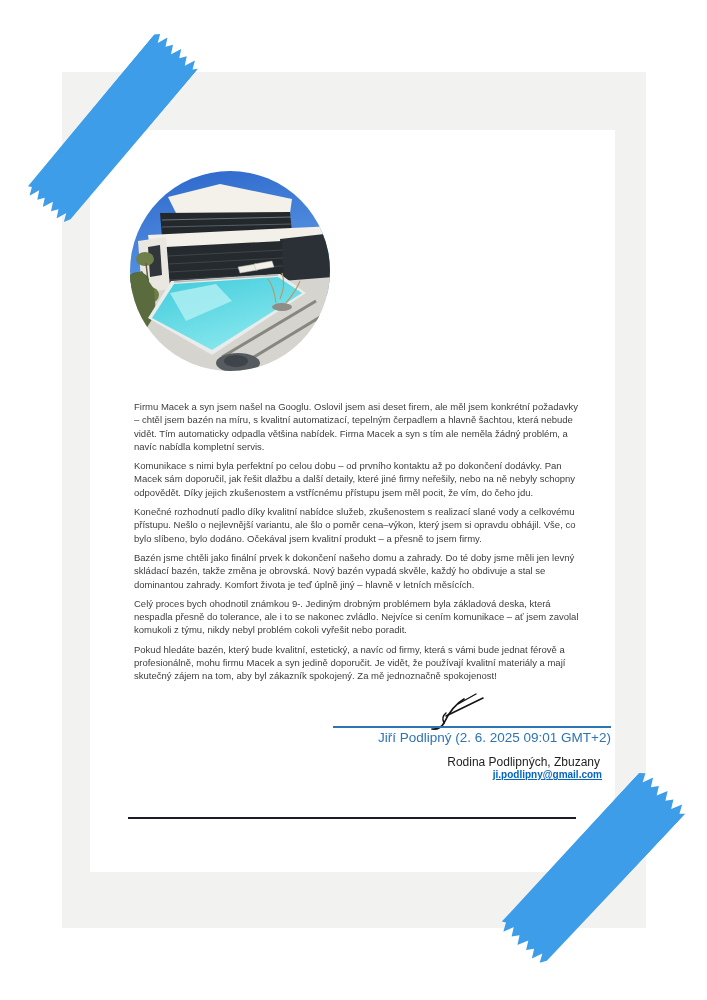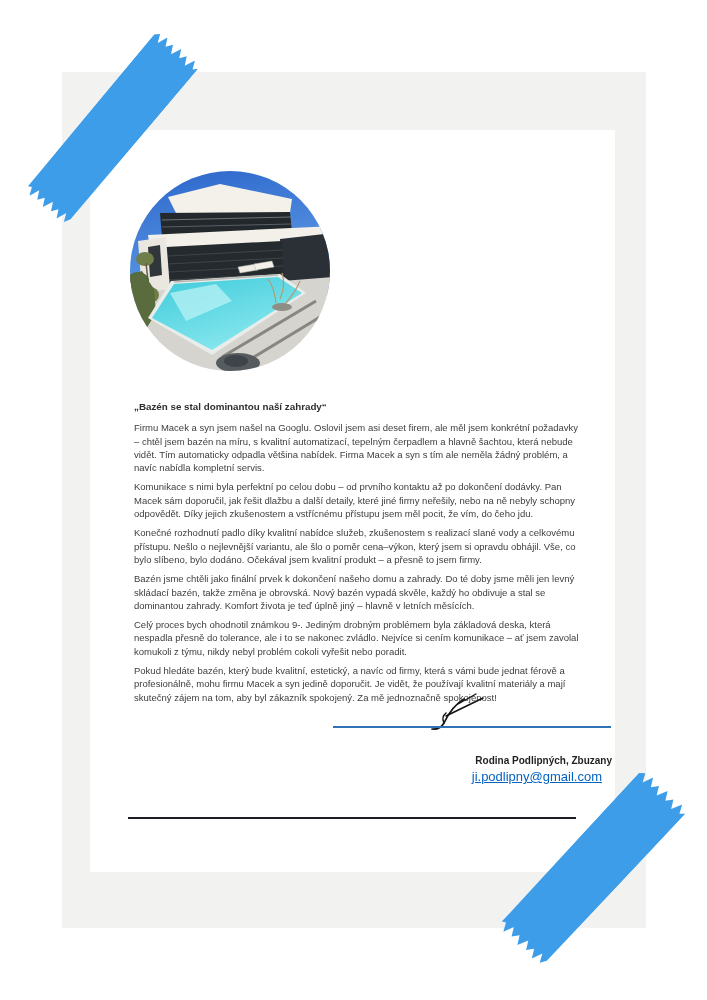--- a/index.html
+++ b/index.html
@@ -13,22 +13,22 @@
 
   .photo { position:absolute; left:130px; top:171px; width:200px; height:200px; }
 
   .content { position:absolute; left:134px; top:400px; width:450px; color:#3d3d3d; font-size:9.5px; line-height:13.3px; }
   .content .heading { font-size:9.8px; font-weight:bold; color:#2e2e2e; margin:0 0 8px 0; }
   .content p { margin:0 0 6px 0; }
 
   .sig-svg { position:absolute; left:426px; top:684px; width:64px; height:50px; }
   .sig-rule { position:absolute; left:333px; top:726px; width:278px; height:2px; background:#2e74b5; }
   .signer { position:absolute; left:333px; top:730px; width:278px; text-align:right; font-size:13.5px; color:#2e74b5; white-space:nowrap; }
-  .family { position:absolute; left:300px; top:755px; width:312px; text-align:right; font-size:10px; font-weight:bold; color:#1f1f1f; }
-  .email-row { position:absolute; left:300px; top:769px; width:302px; text-align:right; font-size:13px; }
+  .family { position:absolute; left:288px; top:755px; width:312px; text-align:right; font-size:12px; font-weight:normal; color:#1f1f1f; }
+  .email-row { position:absolute; left:300px; top:769px; width:302px; text-align:right; font-size:10px;font-weight:bold; }
   .email-row a { color:#0563c1; text-decoration:underline; }
 
   .bottom-rule { position:absolute; left:128px; top:817px; width:448px; height:2px; background:#1c1c26; }
 
   .tape { position:absolute; background:#3d9de8;
     clip-path: polygon(3% 2%, 97% 0%, 99% 8%, 95% 15%, 100% 22%, 96% 30%, 99% 38%, 95% 46%, 100% 54%, 96% 62%, 99% 70%, 95% 78%, 100% 86%, 96% 93%, 98% 100%, 4% 98%, 1% 92%, 5% 85%, 0% 78%, 4% 70%, 1% 62%, 5% 54%, 0% 46%, 4% 38%, 1% 30%, 5% 22%, 0% 15%, 4% 8%);
   }
   .tape-tl { left:7px; top:100px; width:210px; height:56px; transform:rotate(-50deg); }
   .tape-br { left:485px; top:837px; width:215px; height:62px; transform:rotate(-47deg); }
 </style>
@@ -103,37 +103,37 @@
         <path d="M156,132 q10,-12 14,-22" stroke="#b59a6d" stroke-width="1.2" fill="none"></path>
         <path d="M146,132 q-2,-16 -8,-24" stroke="#b59a6d" stroke-width="1.2" fill="none"></path>
 
         <ellipse cx="108" cy="192" rx="22" ry="10" fill="#565b60"></ellipse>
         <ellipse cx="106" cy="190" rx="12" ry="6" fill="#3f444a"></ellipse>
       </g>
     </svg>
   </div>
 
   <div class="content">
-    <div class="heading">„Bazén se stal dominantou naší zahrady“</div>
     <p>Firmu Macek a syn jsem našel na Googlu. Oslovil jsem asi deset firem, ale měl jsem konkrétní požadavky – chtěl jsem bazén na míru, s kvalitní automatizací, tepelným čerpadlem a hlavně šachtou, která nebude vidět. Tím automaticky odpadla většina nabídek. Firma Macek a syn s tím ale neměla žádný problém, a navíc nabídla kompletní servis.</p>
     <p>Komunikace s nimi byla perfektní po celou dobu – od prvního kontaktu až po dokončení dodávky. Pan Macek sám doporučil, jak řešit dlažbu a další detaily, které jiné firmy neřešily, nebo na ně nebyly schopny odpovědět. Díky jejich zkušenostem a vstřícnému přístupu jsem měl pocit, že vím, do čeho jdu.</p>
     <p>Konečné rozhodnutí padlo díky kvalitní nabídce služeb, zkušenostem s realizací slané vody a celkovému přístupu. Nešlo o nejlevnější variantu, ale šlo o poměr cena–výkon, který jsem si opravdu obhájil. Vše, co bylo slíbeno, bylo dodáno. Očekával jsem kvalitní produkt – a přesně to jsem firmy.</p>
     <p>Bazén jsme chtěli jako finální prvek k dokončení našeho domu a zahrady. Do té doby jsme měli jen levný skládací bazén, takže změna je obrovská. Nový bazén vypadá skvěle, každý ho obdivuje a stal se dominantou zahrady. Komfort života je teď úplně jiný – hlavně v letních měsících.</p>
     <p>Celý proces bych ohodnotil známkou 9-. Jediným drobným problémem byla základová deska, která nespadla přesně do tolerance, ale i to se nakonec zvládlo. Nejvíce si cením komunikace – ať jsem zavolal komukoli z týmu, nikdy nebyl problém cokoli vyřešit nebo poradit.</p>
     <p>Pokud hledáte bazén, který bude kvalitní, estetický, a navíc od firmy, která s vámi bude jednat férově a profesionálně, mohu firmu Macek a syn jedině doporučit. Je vidět, že používají kvalitní materiály a mají skutečný zájem na tom, aby byl zákazník spokojený. Za mě jednoznačně spokojenost!</p>
   </div>
 
   <svg class="sig-svg" viewBox="0 0 64 50">
     <path d="M6,45 Q14,46 18,39 Q26,22 38,15" stroke="#141414" stroke-width="1.7" fill="none" stroke-linecap="round"></path>
     <path d="M18,39 Q15,33 20,29" stroke="#141414" stroke-width="1.5" fill="none" stroke-linecap="round"></path>
     <path d="M20,32 L57,14" stroke="#141414" stroke-width="1.6" fill="none" stroke-linecap="round"></path>
     <path d="M32,20 L50,10" stroke="#141414" stroke-width="1.4" fill="none" stroke-linecap="round"></path>
   </svg>
 
   <div class="sig-rule"></div>
+  <div class="signer">Jiří Podlipný (2. 6. 2025 09:01 GMT+2)</div>
   <div class="family">Rodina Podlipných, Zbuzany</div>
   <div class="email-row">
     <a href="#">ji.podlipny@gmail.com</a>
   </div>
 
   <div class="bottom-rule"></div>
 
   <div class="tape tape-tl"></div>
   <div class="tape tape-br"></div>
 

